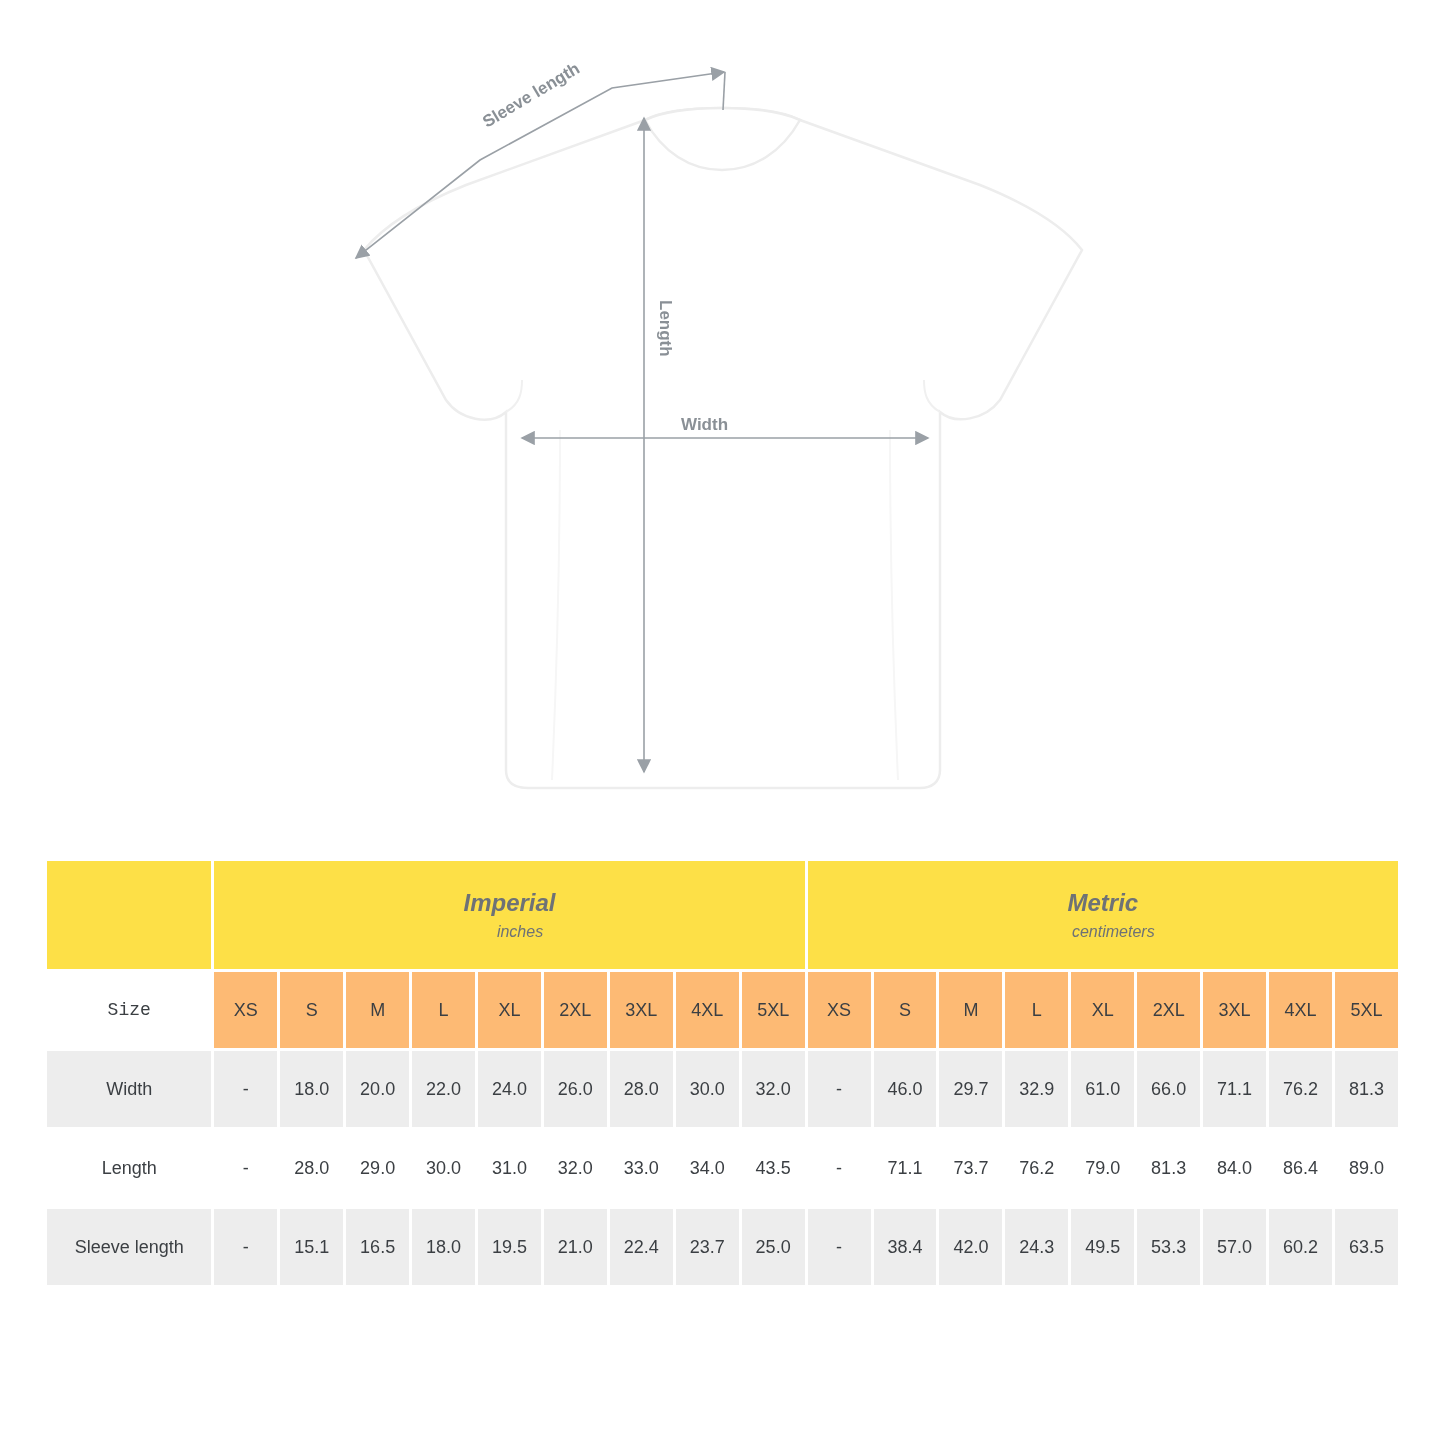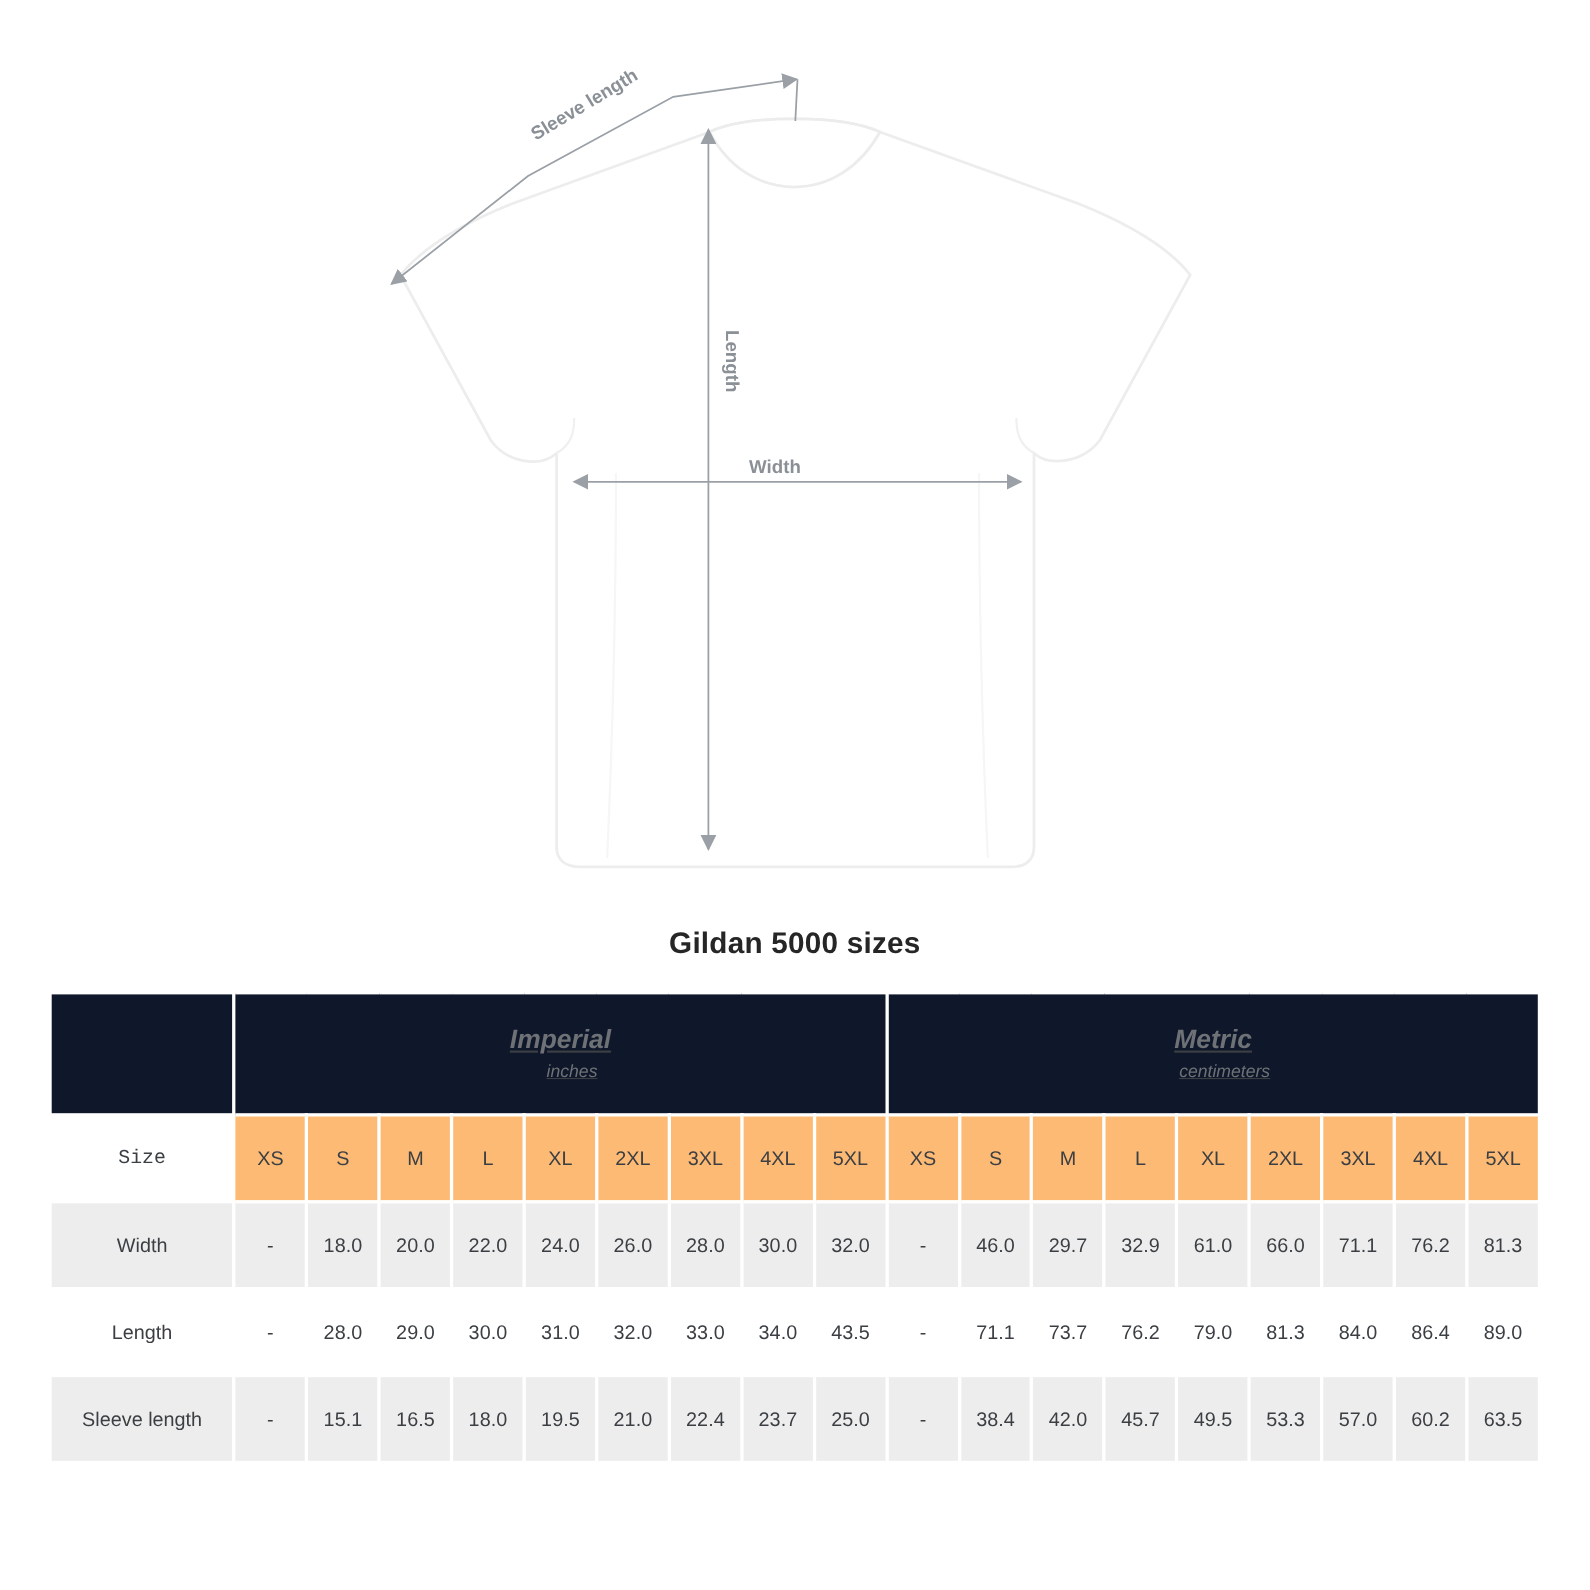--- a/index.html
+++ b/index.html
@@ -64,22 +64,21 @@
     border: 3px solid #ffffff;
     text-align: center;
     vertical-align: middle;
     font-size: 18px;
     color: #3b3f43;
     font-weight: normal;
     padding: 0;
   }
   .unit-head {
     height: 108px;
-    background: #0f172a;
-    text-decoration: underline;
+    background: #fde047;
   }
   .unit-head .unit-name {
     font-size: 24px;
     font-style: italic;
     font-weight: bold;
     color: #6e7276;
     line-height: 1.15;
   }
   .unit-head .unit-sub {
     font-size: 16px;
@@ -174,21 +173,20 @@
       <g font-family="Liberation Sans, sans-serif" font-weight="bold" fill="#8a9096">
         <text x="487" y="128" font-size="17" transform="rotate(-31 487 128)">Sleeve length</text>
         <text x="660" y="300" font-size="17" transform="rotate(90 660 300)">Length</text>
         <text x="681" y="430" font-size="17">Width</text>
       </g>
     </svg>
 
   </div>
 
   <div class="title-block">
-    <div class="chart-title">Gildan 5000 sizes</div>
   </div>
 
   <div class="table-wrap">
     <table class="size-table">
       <colgroup>
         <col style="width:160px">
         <col style="width:63px">
           <col style="width:63px">
           <col style="width:63px">
         <col style="width:63px">
@@ -294,21 +292,21 @@
         <td>16.5</td>
         <td>18.0</td>
         <td>19.5</td>
         <td>21.0</td>
         <td>22.4</td>
         <td>23.7</td>
         <td>25.0</td>
         <td>-</td>
         <td>38.4</td>
         <td>42.0</td>
-        <td>45.7</td>
+        <td>24.3</td>
         <td>49.5</td>
         <td>53.3</td>
         <td>57.0</td>
         <td>60.2</td>
         <td>63.5</td>
       </tr>
     </tbody>
       </table>
   </div>
 </div>

